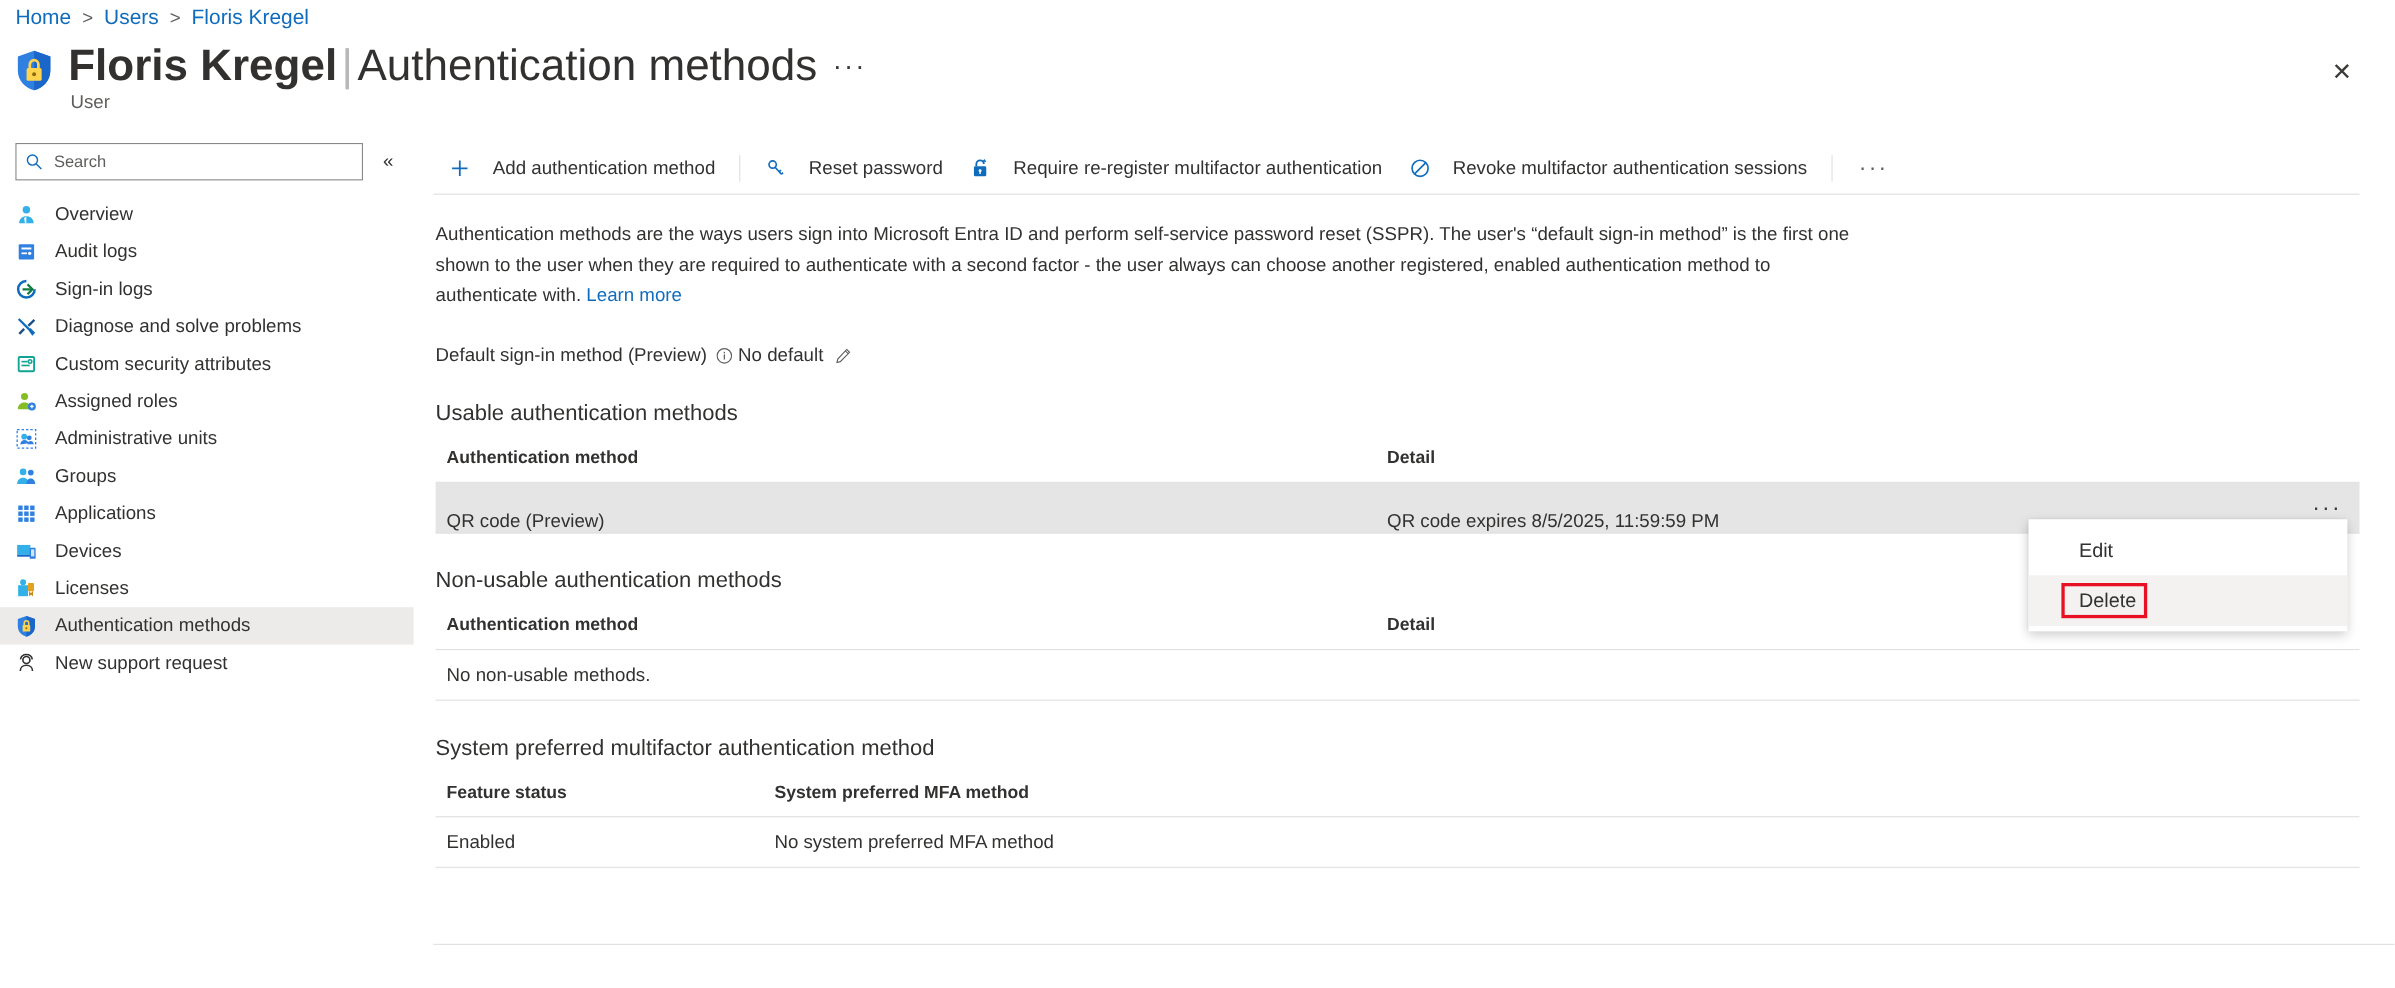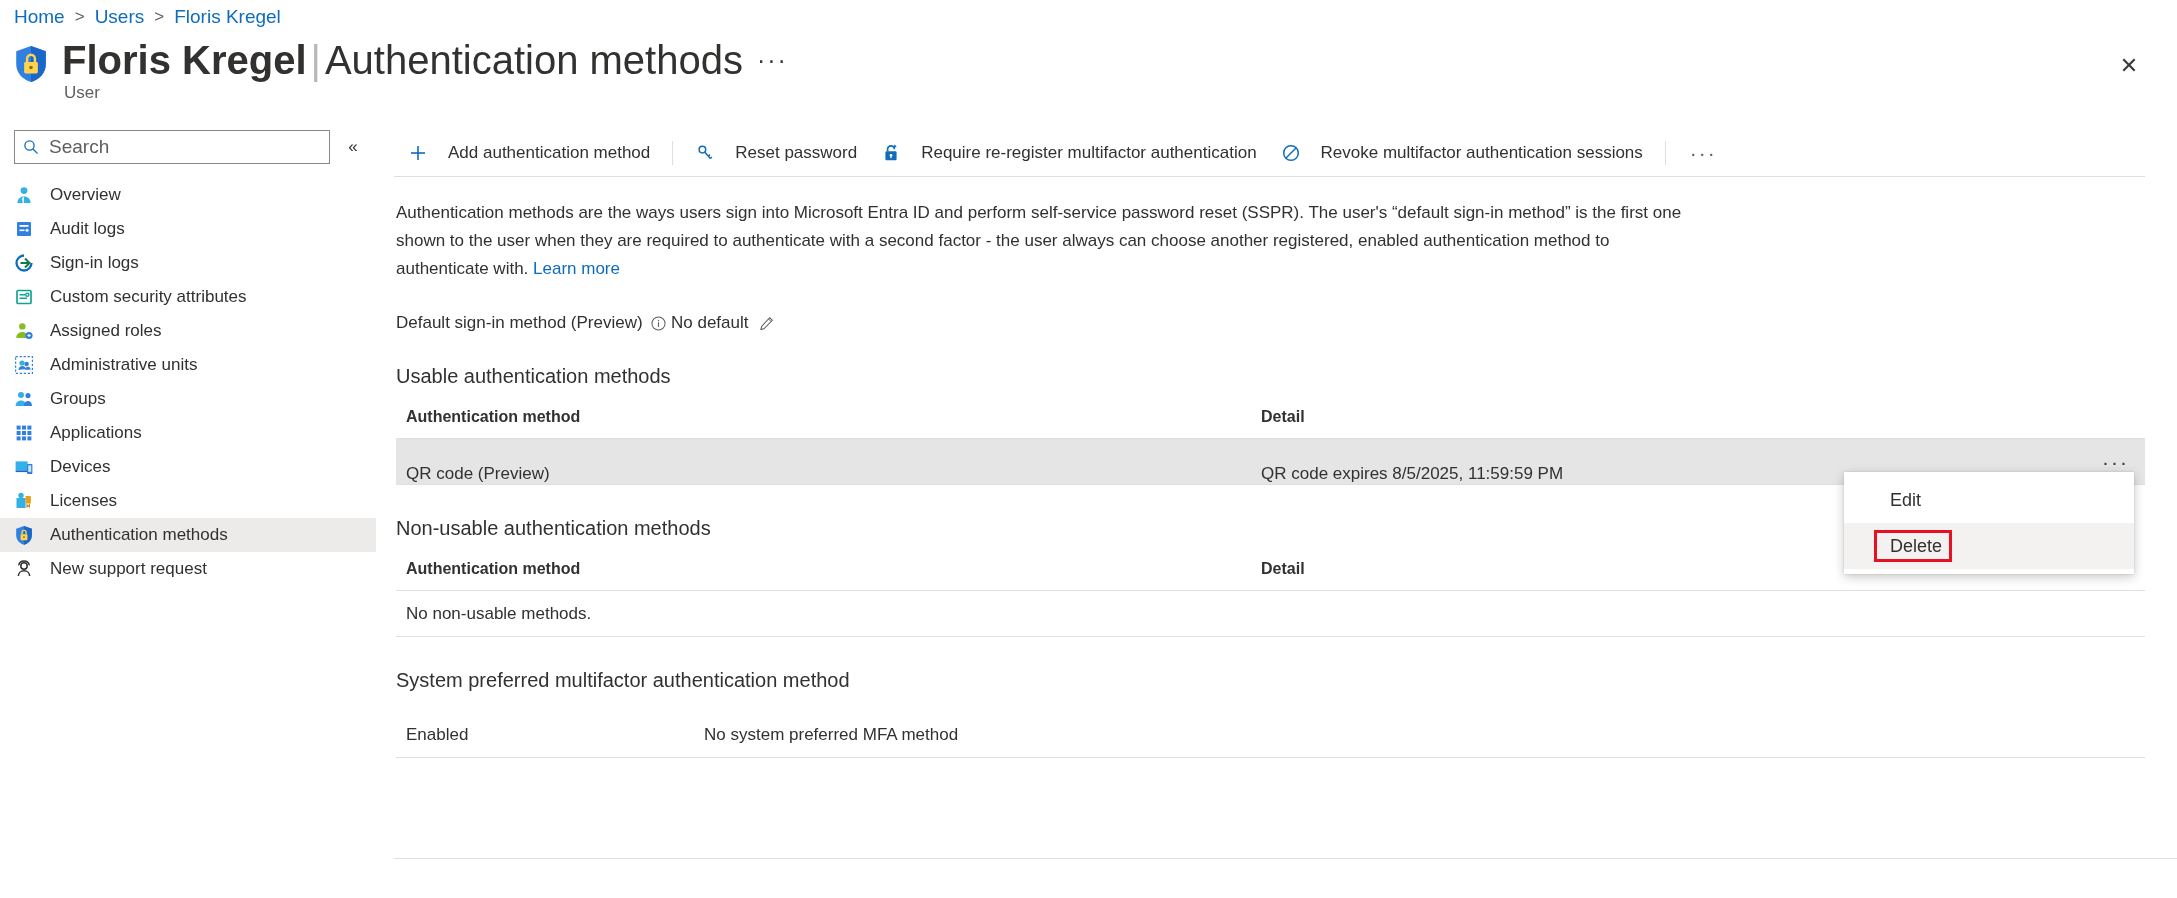--- a/index.html
+++ b/index.html
@@ -49,21 +49,21 @@
   
   .leftnav { position: absolute; left: 0; top: 130px; width: 378px; }
   .search-row { display: flex; align-items: center; padding: 0 14px; gap: 12px; }
   .search-box {
     flex: 1 1 auto; height: 34px; border: 1px solid #8a8886; background: #fff;
     display: flex; align-items: center; padding: 0 8px; gap: 8px;
   }
   .search-icon { width: 16px; height: 16px; flex: 0 0 auto; }
   .search-input {
     border: 0; outline: none; background: transparent; width: 100%;
-    font-family: "Liberation Sans", sans-serif; font-size: 19px; color: #323130;
+    font-family: "Liberation Sans", sans-serif; font-size: 15px; color: #323130;
   }
   .search-input::placeholder { color: #605e5c; }
   .collapse-btn {
     width: 22px; height: 26px; display: flex; align-items: center; justify-content: center;
     color: #323130; font-size: 17px; cursor: pointer;
   }
 
   .navlist { margin-top: 14px; }
   .navitem {
     display: flex; align-items: center; gap: 16px;
@@ -218,20 +218,28 @@
 
       <div class="navitem">
         <svg class="navicon" viewBox="0 0 20 20">
           <path d="M10 2.5 a7.5 7.5 0 1 0 7.5 7.5" fill="none" stroke="#0f6cbd" stroke-width="2.3"></path>
           <path d="M11 5.5 L15.5 10 L11 14.5" fill="none" stroke="#107c41" stroke-width="2"></path>
           <line x1="6.5" y1="10" x2="15" y2="10" stroke="#107c41" stroke-width="2"></line>
         </svg>
         <span class="navlabel">Sign-in logs</span>
       </div>
 
+      <div class="navitem">
+        <svg class="navicon" viewBox="0 0 20 20">
+          <path d="M3 3 L13 13 L15.5 16.5 L16.5 15.5 L13 12" stroke="#0f6cbd" stroke-width="2.1" fill="none"></path>
+          <path d="M16.5 3 L11 8.5 L12.5 10 L18 4.5 Z" fill="#1b4f85"></path>
+          <path d="M3.5 16.5 L8 12" stroke="#1b4f85" stroke-width="2.1" fill="none"></path>
+        </svg>
+        <span class="navlabel">Diagnose and solve problems</span>
+      </div>
 
       <div class="navitem">
         <svg class="navicon" viewBox="0 0 20 20">
           <rect x="3" y="3.5" width="14" height="13" rx="1" fill="none" stroke="#13a394" stroke-width="1.7"></rect>
           <rect x="5.5" y="7" width="5.5" height="1.5" fill="#13a394"></rect>
           <rect x="5.5" y="10.5" width="7.5" height="1.5" fill="#13a394"></rect>
           <circle cx="13.3" cy="7.7" r="1.6" fill="none" stroke="#13a394" stroke-width="1.4"></circle>
         </svg>
         <span class="navlabel">Custom security attributes</span>
       </div>
@@ -414,20 +422,24 @@
         <div class="col-method">Authentication method</div>
         <div class="col-detail">Detail</div>
       </div>
       <div class="tbl-row">
         <div class="col-method">No non-usable methods.</div>
       </div>
     </div>
 
     <div class="section-title">System preferred multifactor authentication method</div>
     <div class="tbl">
+      <div class="tbl-head">
+        <div class="col-feature">Feature status</div>
+        <div class="col-mfa">System preferred MFA method</div>
+      </div>
       <div class="tbl-row">
         <div class="col-feature">Enabled</div>
         <div class="col-mfa">No system preferred MFA method</div>
       </div>
     </div>
 
   </div>
 
   <div class="bottom-rule"></div>
 

